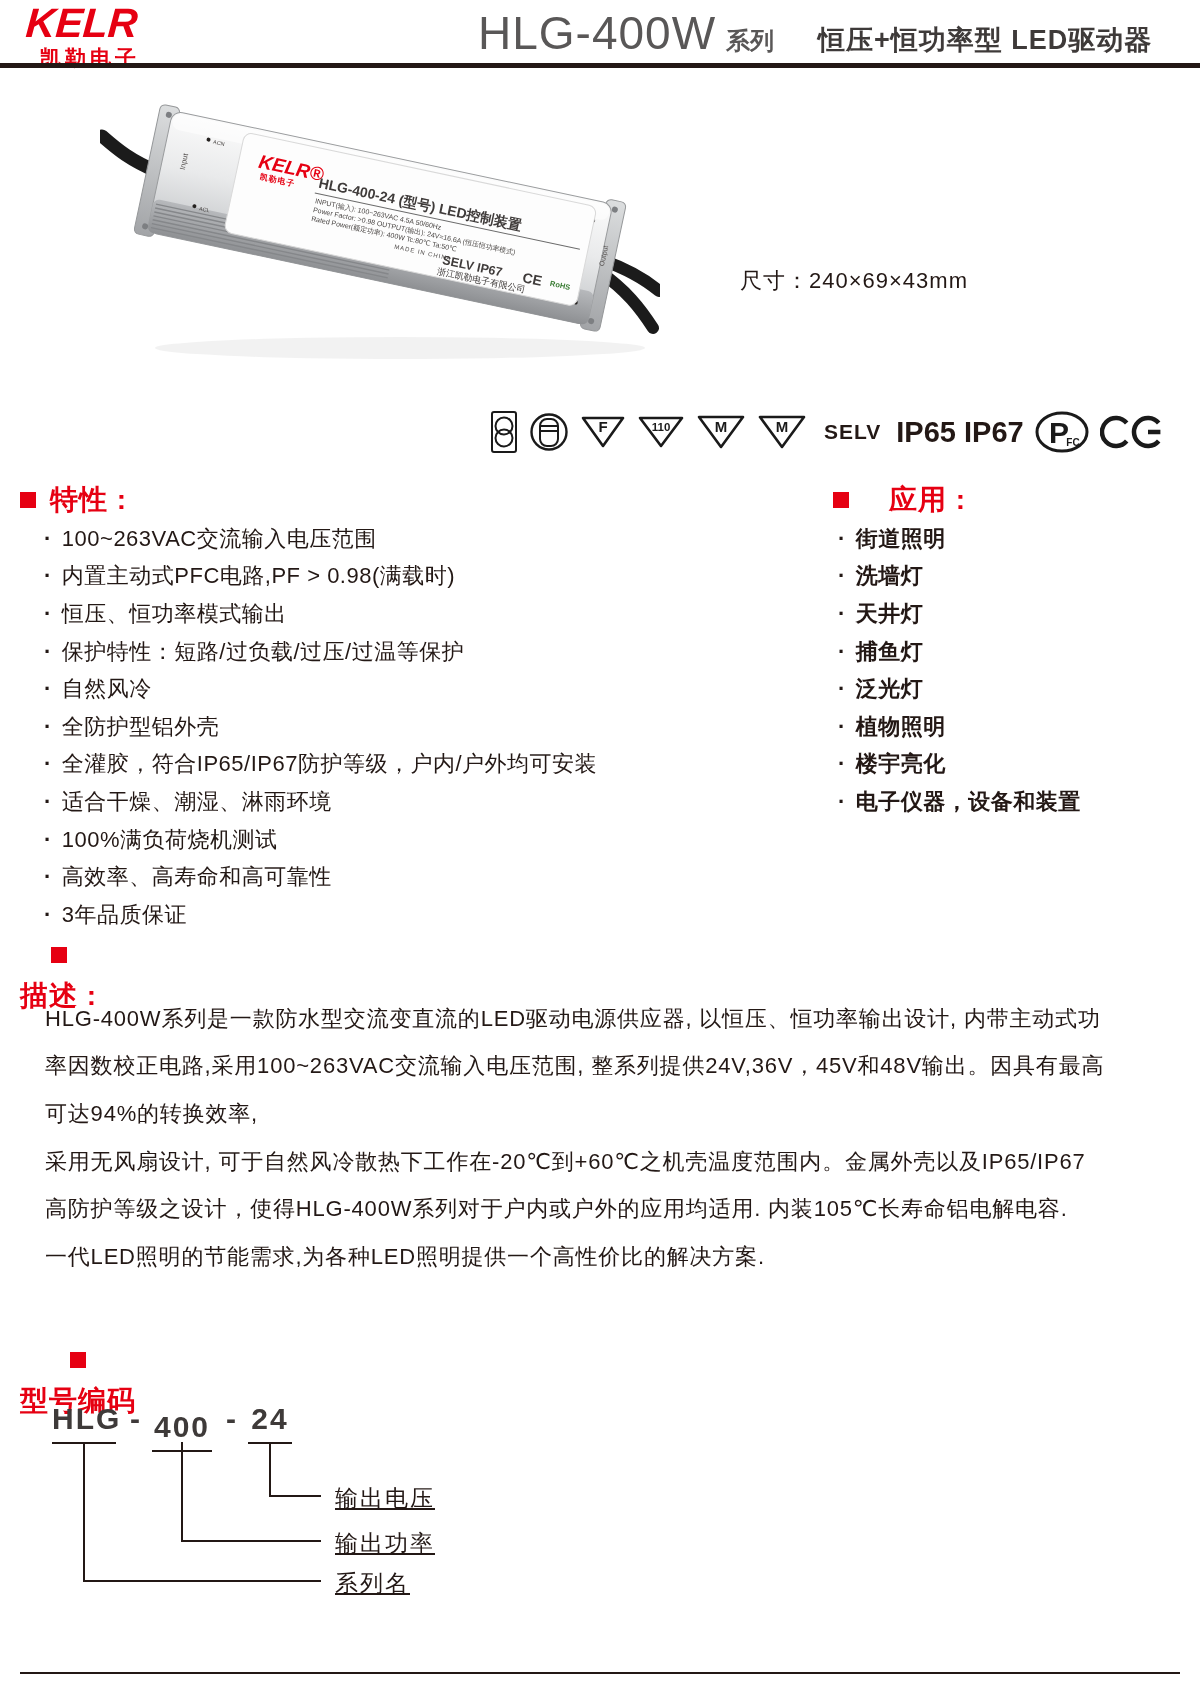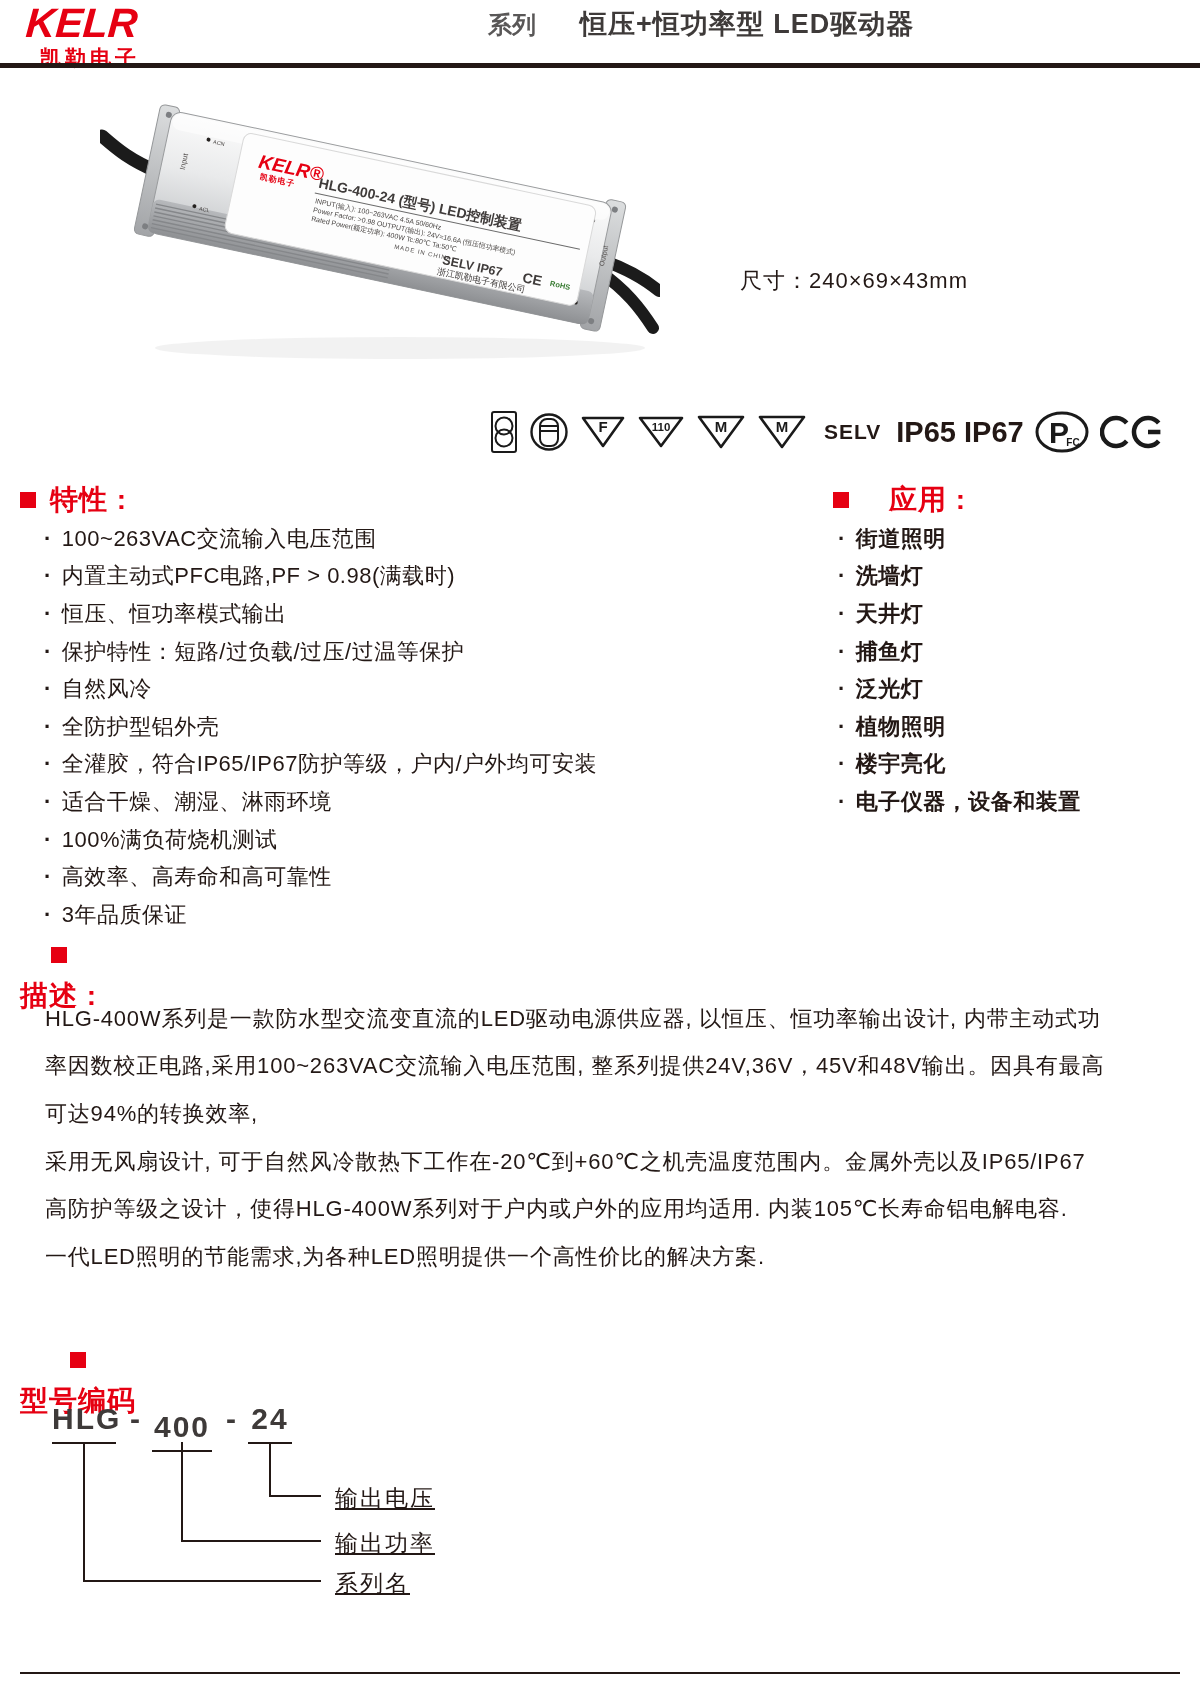--- a/index.html
+++ b/index.html
@@ -58,20 +58,21 @@
 
   svg text{font-family:"Liberation Sans","DejaVu Sans",sans-serif;}
 </style>
 </head>
 <body>
 
 <div class="abs logo-kelr">KELR</div>
 <div class="abs logo-sub">凯勒电子</div>
 
 <div class="abs title-row">
+  <span class="title-model">HLG-400W</span>
   <span class="title-series">系列</span>
   <span class="title-sub">恒压+恒功率型 LED驱动器</span>
 </div>
 <div class="abs header-rule"></div>
 
 <svg class="abs product-svg" width="560" height="268" viewBox="0 0 560 268">
   <defs>
     <linearGradient id="bodyGrad" x1="0" y1="0" x2="0" y2="1">
       <stop offset="0" stop-color="#fbfbfb"></stop>
         <stop offset="0.45" stop-color="#e9eaeb"></stop>

